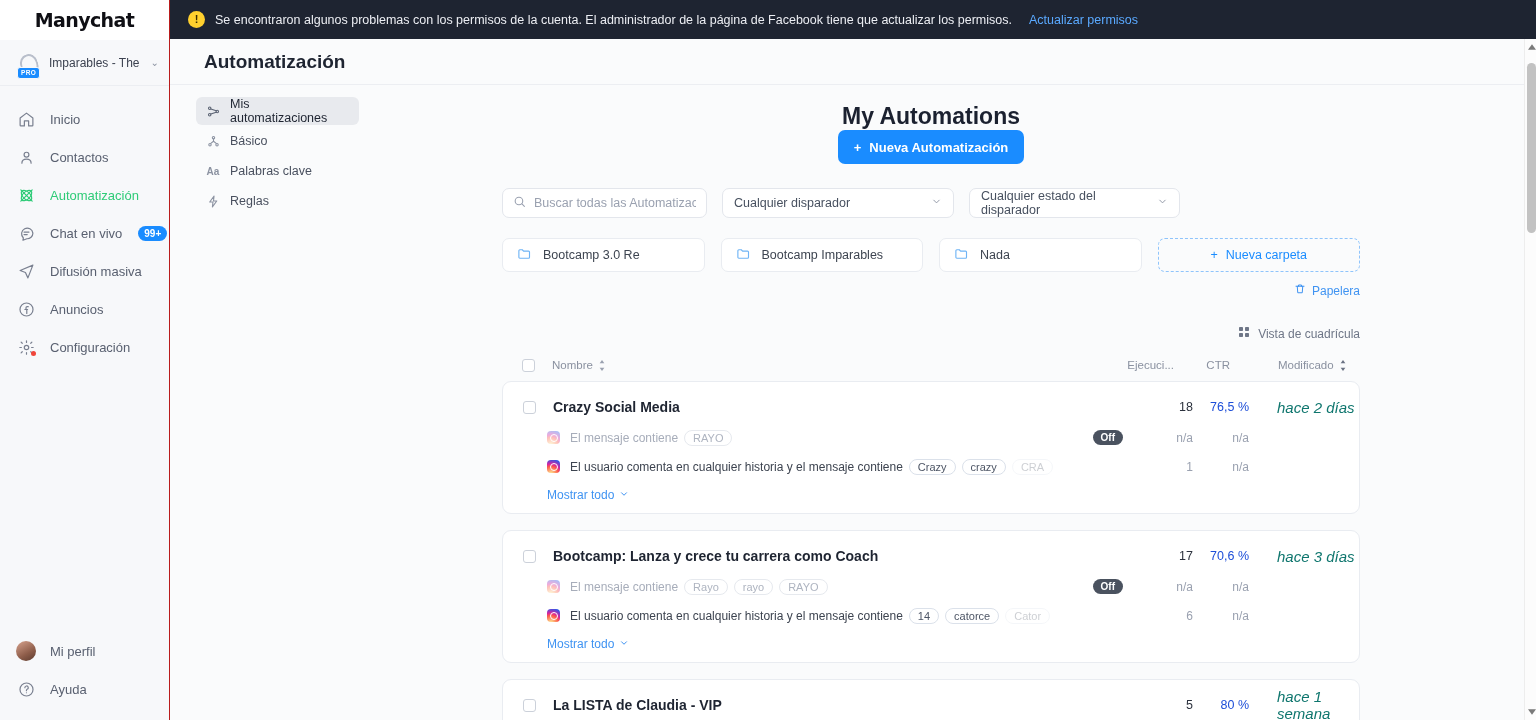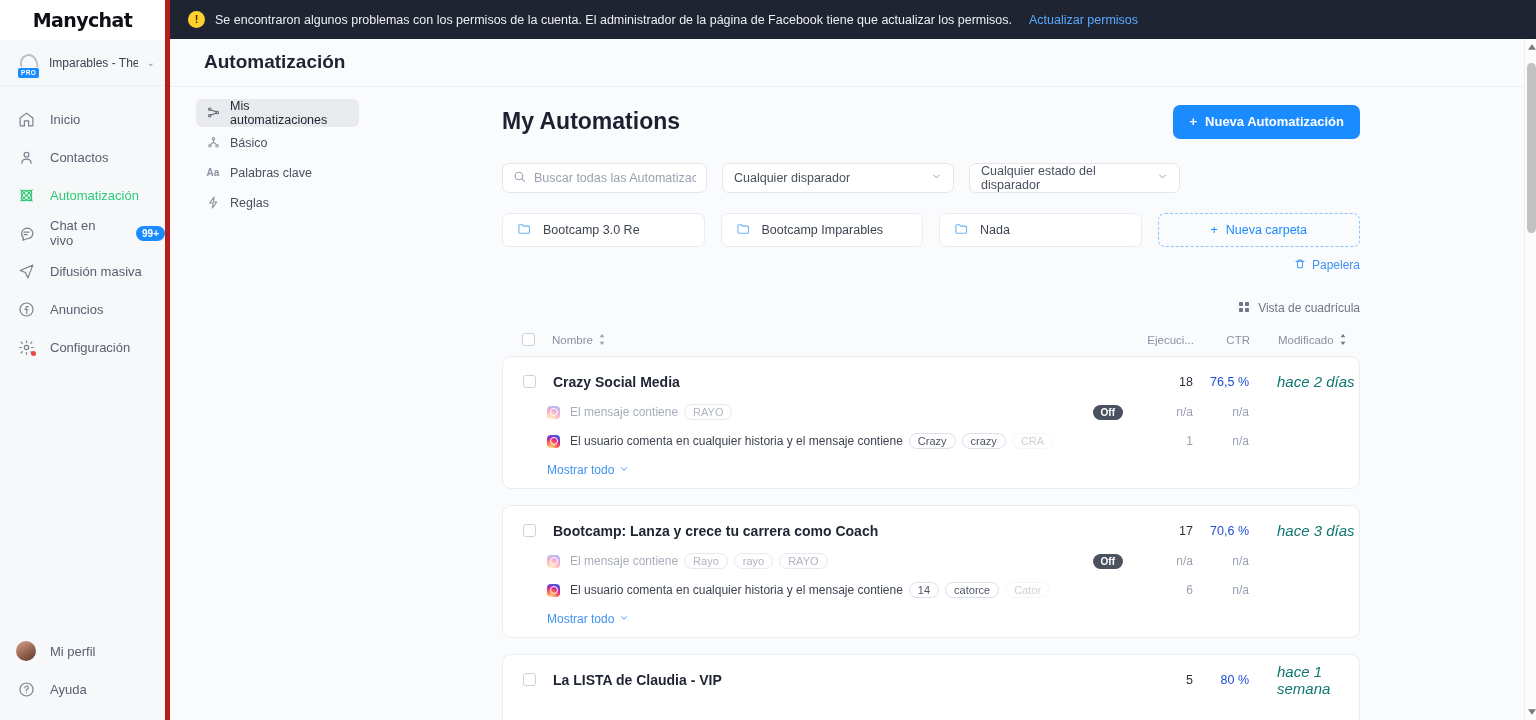--- a/index.html
+++ b/index.html
@@ -8,21 +8,21 @@
     font-family: "Liberation Sans", sans-serif;
     background: #ffffff;
     overflow: hidden;
   }
   .app { position: relative; width: 1536px; height: 720px; display: flex; }
 
   
   .sidebar {
     width: 170px; height: 720px;
     background: #f7f8fa;
-    border-right: 5px solid #b91c1c;
+    border-right: 1px solid #b91c1c;
     display: flex; flex-direction: column;
     flex: 0 0 170px;
   }
   .brand {
     height: 40px;
     display: flex; align-items: center; justify-content: center;
     background: #ffffff;
   }
   .brand-logo {
     font-family: "DejaVu Sans", sans-serif;
@@ -127,21 +127,21 @@
     border-radius: 6px; width: 163px;
     font-size: 12.5px; color: #49505f; cursor: pointer;
   }
   .subnav-item.active { background: #e8eaee; color: #1e2431; }
   .subnav-ico { width: 14px; height: 14px; display: flex; align-items: center; justify-content: center; flex: 0 0 14px; color: #6a7283; }
 
   
   .content { flex: 1 1 auto; min-width: 0; padding: 0 178px 0 0; position: relative; }
   .content-inner { width: 858px; padding-top: 18px; }
 
-  .content-head { display: flex; align-items: center; justify-content: space-between; }
+  .content-head { display: flex; align-items: center; justify-content: space-between; flex-direction: column; }
   .content-title { font-size: 23px; font-weight: 700; color: #1b2130; }
   .btn-primary {
     background: #1a8cff; color: #fff; border: none; border-radius: 7px;
     height: 34px; padding: 0 16px; font-size: 13px; font-weight: 600;
     display: flex; align-items: center; gap: 8px; cursor: pointer;
     font-family: "Liberation Sans", sans-serif;
   }
 
   .filters { display: flex; gap: 15px; margin-top: 24px; }
   .search-box {
@@ -184,21 +184,21 @@
     display: flex; align-items: center; height: 32px;
     padding: 0 0 0 20px; margin-top: 8px; font-size: 11.5px; color: #8a91a0;
   }
   .cb {
     width: 13px; height: 13px; border: 1px solid #ccd1da;
     border-radius: 3px; background: #fff; flex: 0 0 13px; cursor: pointer;
   }
   .col-name { flex: 1 1 auto; display: flex; align-items: center; gap: 5px; margin-left: 17px; }
   .col-runs { width: 70px; text-align: right; flex: 0 0 70px; }
   .col-ctr { width: 56px; text-align: right; flex: 0 0 56px; }
-  .col-mod { width: 110px; flex: 0 0 110px; padding-left: 28px; display: flex; align-items: center; gap: 5px; }
+  .col-mod { width: 110px; flex: 0 0 110px; padding-left: 28px; display: flex; align-items: center; gap: 5px; margin-left: 20px; }
   .sort-ico { font-size: 8px; line-height: 8px; color: #9aa1b0; display: inline-flex; flex-direction: column; }
 
   
   .card {
     background: #fff; border: 1px solid #e9ecf1; border-radius: 9px;
     margin-bottom: 16px; padding: 12px 0 10px 0;
   }
   .card-top { display: flex; align-items: center; padding: 0 0 0 20px; height: 26px; }
   .card-name { flex: 1 1 auto; margin-left: 17px; font-size: 14px; font-weight: 600; color: #1e2431; }
   .card-runs { width: 70px; text-align: right; flex: 0 0 70px; font-size: 12.5px; color: #2b313d; }

